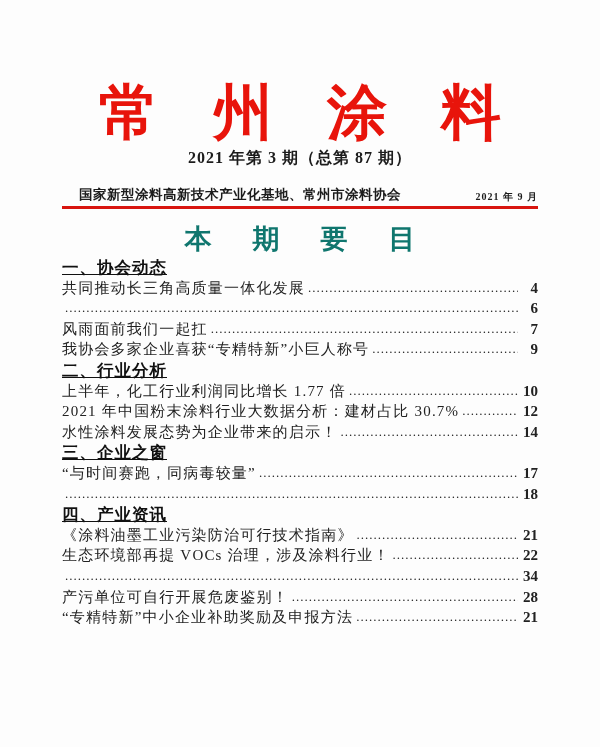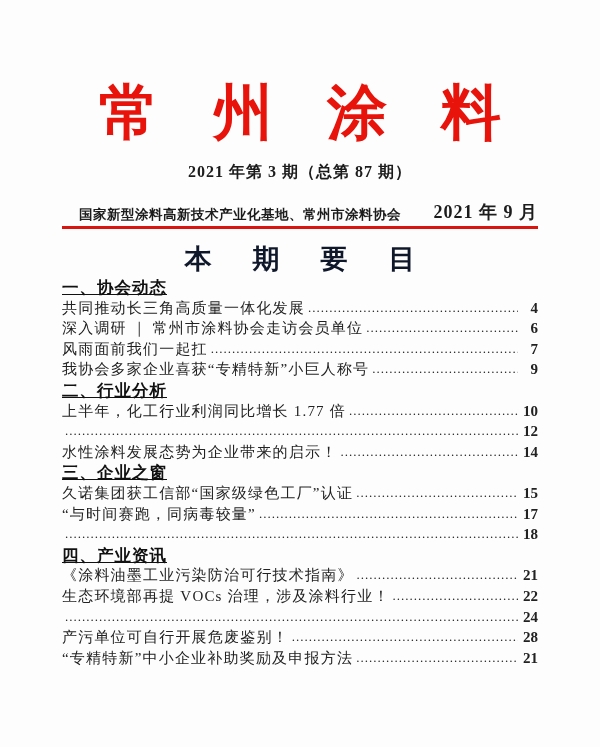--- a/index.html
+++ b/index.html
@@ -27,21 +27,21 @@
     width: 402px;
     margin: 0 auto;
     font-family: "Liberation Serif", "DejaVu Serif", serif;
     font-weight: 700;
     font-size: 60px;
     line-height: 66px;
     color: #e8140b;
   }
   .masthead-title .ch { display: block; }
   .issue-line {
-    margin-top: 16px;
+    margin-top: 2px;
     text-align: center;
     font-weight: 700;
     font-size: 16px;
     letter-spacing: 1px;
   }
   
   .org-row {
     display: flex;
     justify-content: space-between;
     align-items: flex-end;
@@ -49,39 +49,39 @@
     font-weight: 700;
   }
   .org-name {
     font-family: "Liberation Sans", "DejaVu Sans", sans-serif;
     font-size: 13.5px;
     letter-spacing: 0.5px;
     padding-left: 17px;
   }
   .pub-date {
     font-family: "Liberation Serif", "DejaVu Serif", serif;
-    font-size: 18px;
+    font-size: 10px;
     letter-spacing: 1px;
   }
   .red-rule {
     height: 3px;
     background: #d8150f;
     margin-top: 2px;
   }
   
   .toc-title {
     margin-top: 15px;
     text-align: center;
     font-family: "Liberation Sans", "DejaVu Sans", sans-serif;
     font-weight: 700;
     font-size: 27px;
     line-height: 30px;
     letter-spacing: 0.62em;
     padding-left: 0.62em;
-    color: #0f172a;
+    color: #0f766e;
   }
   .toc { margin-top: 3px; }
   .toc-section-heading {
     font-family: "Liberation Sans", "DejaVu Sans", sans-serif;
     font-weight: 700;
     font-size: 16.5px;
     line-height: 20.6px;
     letter-spacing: 1px;
     color: #111;
     text-decoration: underline;
@@ -148,21 +148,20 @@
     <div class="toc-section-heading">一、协会动态</div>
 
 
   <div class="toc-item">
     <span class="item-title">共同推动长三角高质量一体化发展</span>
     <span class="dots"></span>
     <span class="item-page">4</span>
   </div>
 
   <div class="toc-item">
-    <span class="item-title">深入调研 ｜ 常州市涂料协会走访会员单位</span>
     <span class="dots"></span>
     <span class="item-page">6</span>
   </div>
 
   <div class="toc-item">
     <span class="item-title">风雨面前我们一起扛</span>
     <span class="dots"></span>
     <span class="item-page">7</span>
   </div>
 
@@ -176,39 +175,35 @@
   <div class="toc-section">
     <div class="toc-section-heading">二、行业分析</div>
 
   <div class="toc-item">
     <span class="item-title">上半年，化工行业利润同比增长 1.77 倍</span>
     <span class="dots"></span>
     <span class="item-page">10</span>
   </div>
 
   <div class="toc-item">
+    <span class="item-title">2021 年中国粉末涂料行业大数据分析：建材占比 30.7%</span>
     <span class="dots"></span>
     <span class="item-page">12</span>
   </div>
 
   <div class="toc-item">
     <span class="item-title">水性涂料发展态势为企业带来的启示！</span>
     <span class="dots"></span>
     <span class="item-page">14</span>
   </div>
 </div>
 
   <div class="toc-section">
     <div class="toc-section-heading">三、企业之窗</div>
 
-  <div class="toc-item">
-    <span class="item-title">久诺集团获工信部“国家级绿色工厂”认证</span>
-    <span class="dots"></span>
-    <span class="item-page">15</span>
-  </div>
 
   <div class="toc-item">
     <span class="item-title">“与时间赛跑，同病毒较量”</span>
     <span class="dots"></span>
     <span class="item-page">17</span>
   </div>
 
   <div class="toc-item">
     <span class="dots"></span>
     <span class="item-page">18</span>
@@ -225,21 +220,21 @@
   </div>
 
   <div class="toc-item">
     <span class="item-title">生态环境部再提 VOCs 治理，涉及涂料行业！</span>
     <span class="dots"></span>
     <span class="item-page">22</span>
   </div>
 
   <div class="toc-item">
     <span class="dots"></span>
-    <span class="item-page">24</span>
+    <span class="item-page">34</span>
   </div>
 
   <div class="toc-item">
     <span class="item-title">产污单位可自行开展危废鉴别！</span>
     <span class="dots"></span>
     <span class="item-page">28</span>
   </div>
 
   <div class="toc-item">
     <span class="item-title">“专精特新”中小企业补助奖励及申报方法</span>

